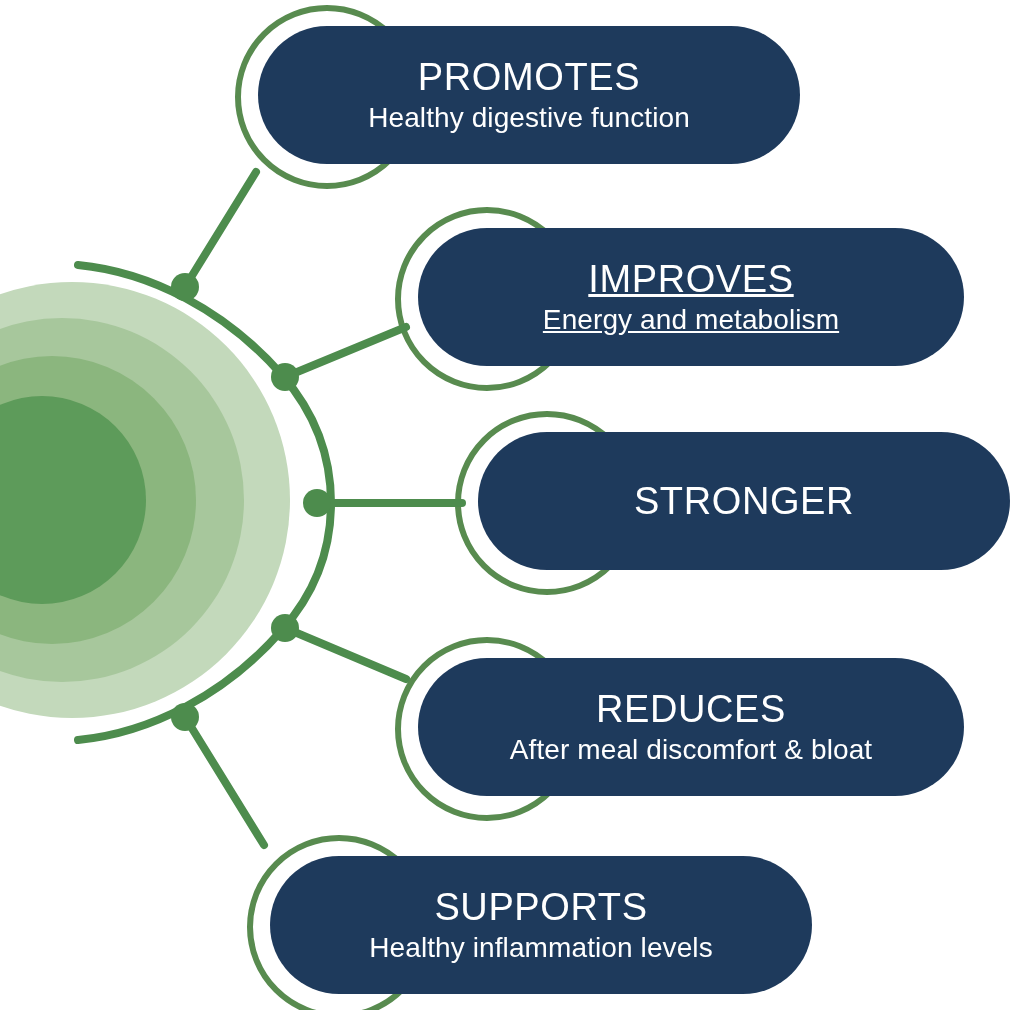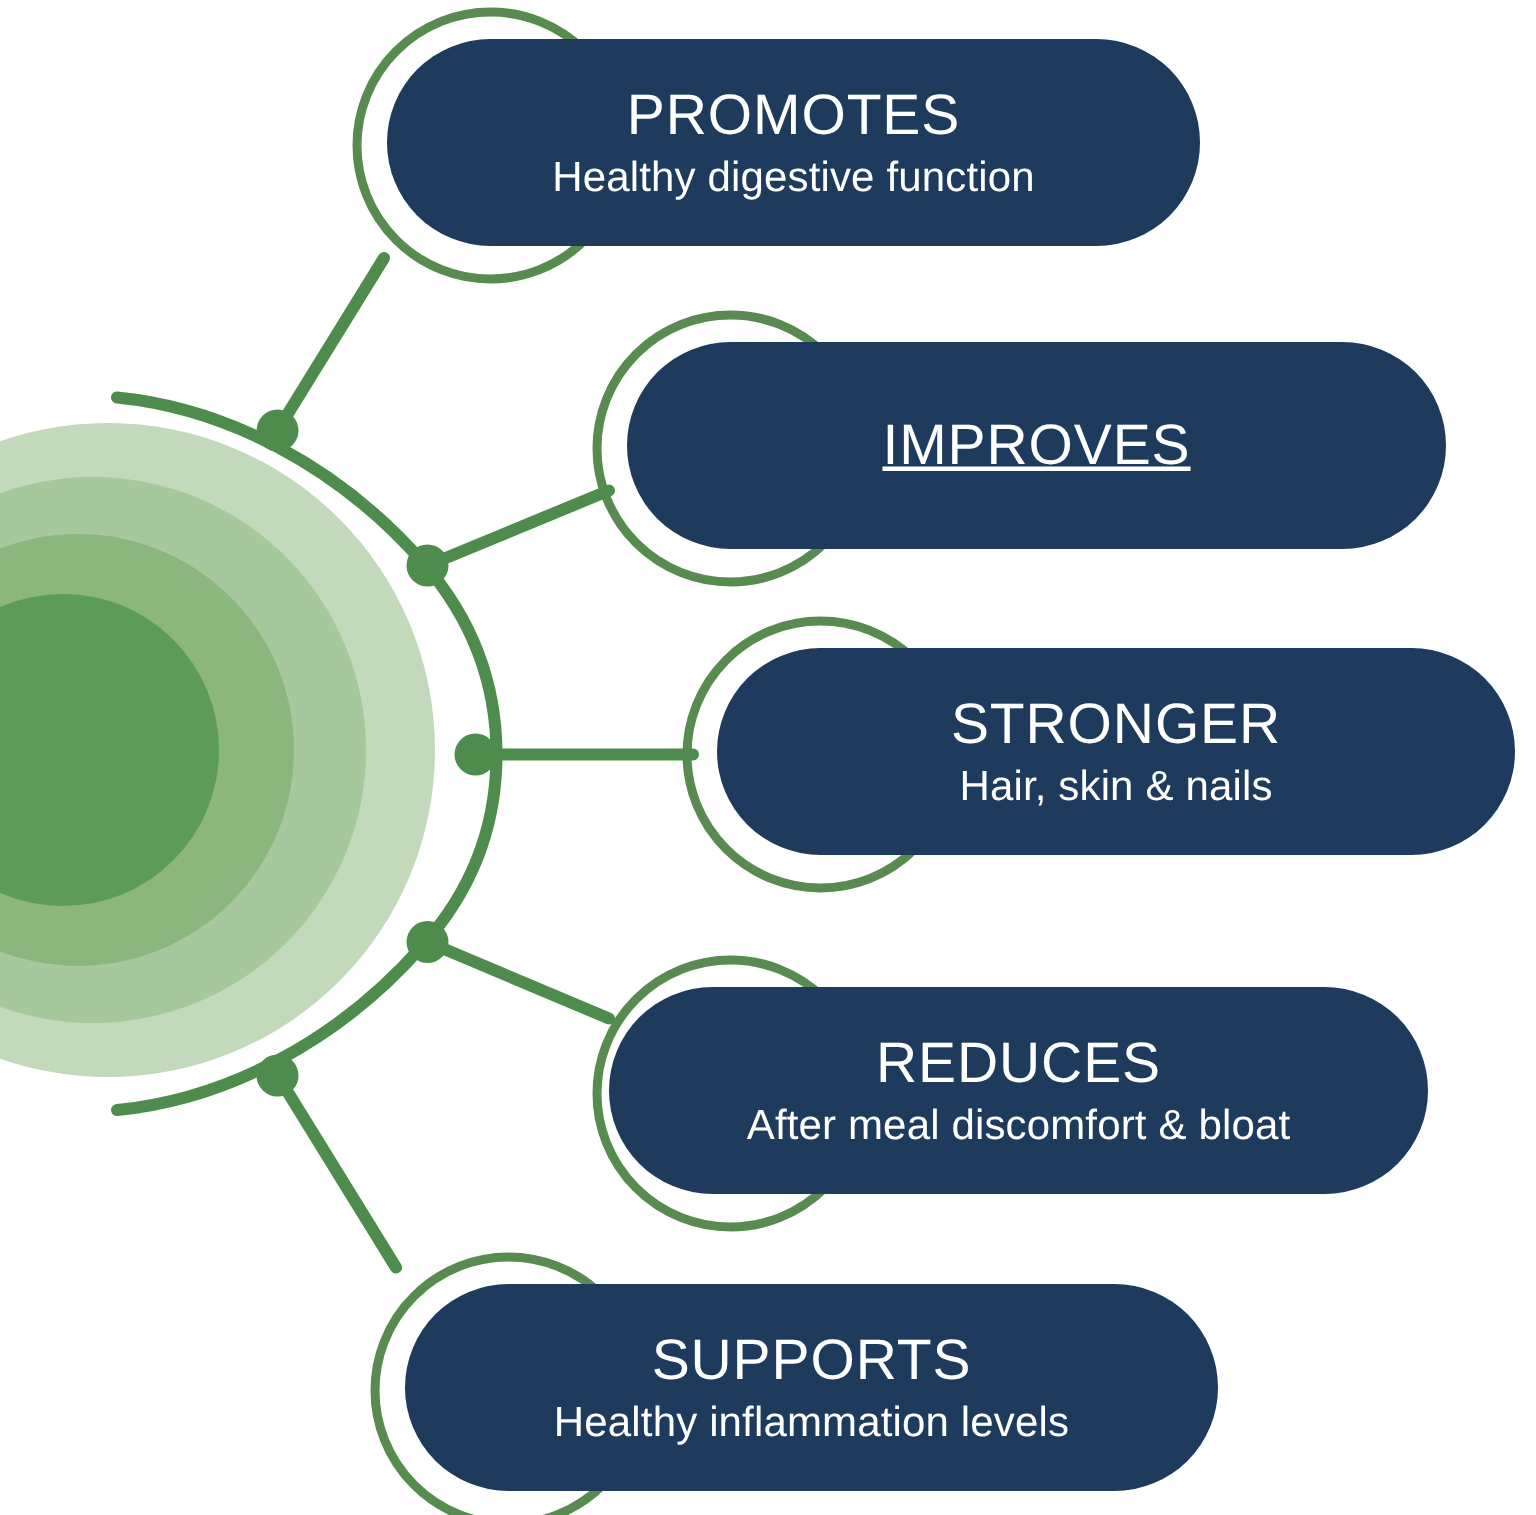--- a/index.html
+++ b/index.html
@@ -52,21 +52,21 @@
     font-size: 28px;
     font-weight: 400;
     letter-spacing: 0.1px;
     white-space: nowrap;
     display: block;
     margin-top: 6px;
   }
   #pill-0 { left: 258px; top: 26px;  width: 542px; height: 138px; }
   #pill-1 { left: 418px; top: 228px; width: 546px; height: 138px; text-decoration: underline; }
   #pill-2 { left: 478px; top: 432px; width: 532px; height: 138px; }
-  #pill-3 { left: 406px; top: 658px; width: 546px; height: 138px; }
+  #pill-3 { left: 418px; top: 658px; width: 546px; height: 138px; }
   #pill-4 { left: 270px; top: 856px; width: 542px; height: 138px; align-items: center; }
 </style>
 </head>
 <body>
 
 <div id="stage">
 
   <svg id="art" viewBox="0 0 1024 1010" xmlns="http://www.w3.org/2000/svg">
 
     <g>
@@ -109,25 +109,25 @@
     </g>
   </svg>
 
   <div class="pill" id="pill-0">
     <span class="pill-head">PROMOTES</span>
     <span class="pill-sub">Healthy digestive function</span>
   </div>
 
   <div class="pill" id="pill-1">
     <span class="pill-head">IMPROVES</span>
+    <span class="pill-sub">Energy and metabolism</span>
   </div>
 
   <div class="pill" id="pill-2">
     <span class="pill-head">STRONGER</span>
-    <span class="pill-sub">Hair, skin &amp; nails</span>
   </div>
 
   <div class="pill" id="pill-3">
     <span class="pill-head">REDUCES</span>
     <span class="pill-sub">After meal discomfort &amp; bloat</span>
   </div>
 
   <div class="pill" id="pill-4">
     <span class="pill-head">SUPPORTS</span>
     <span class="pill-sub">Healthy inflammation levels</span>

